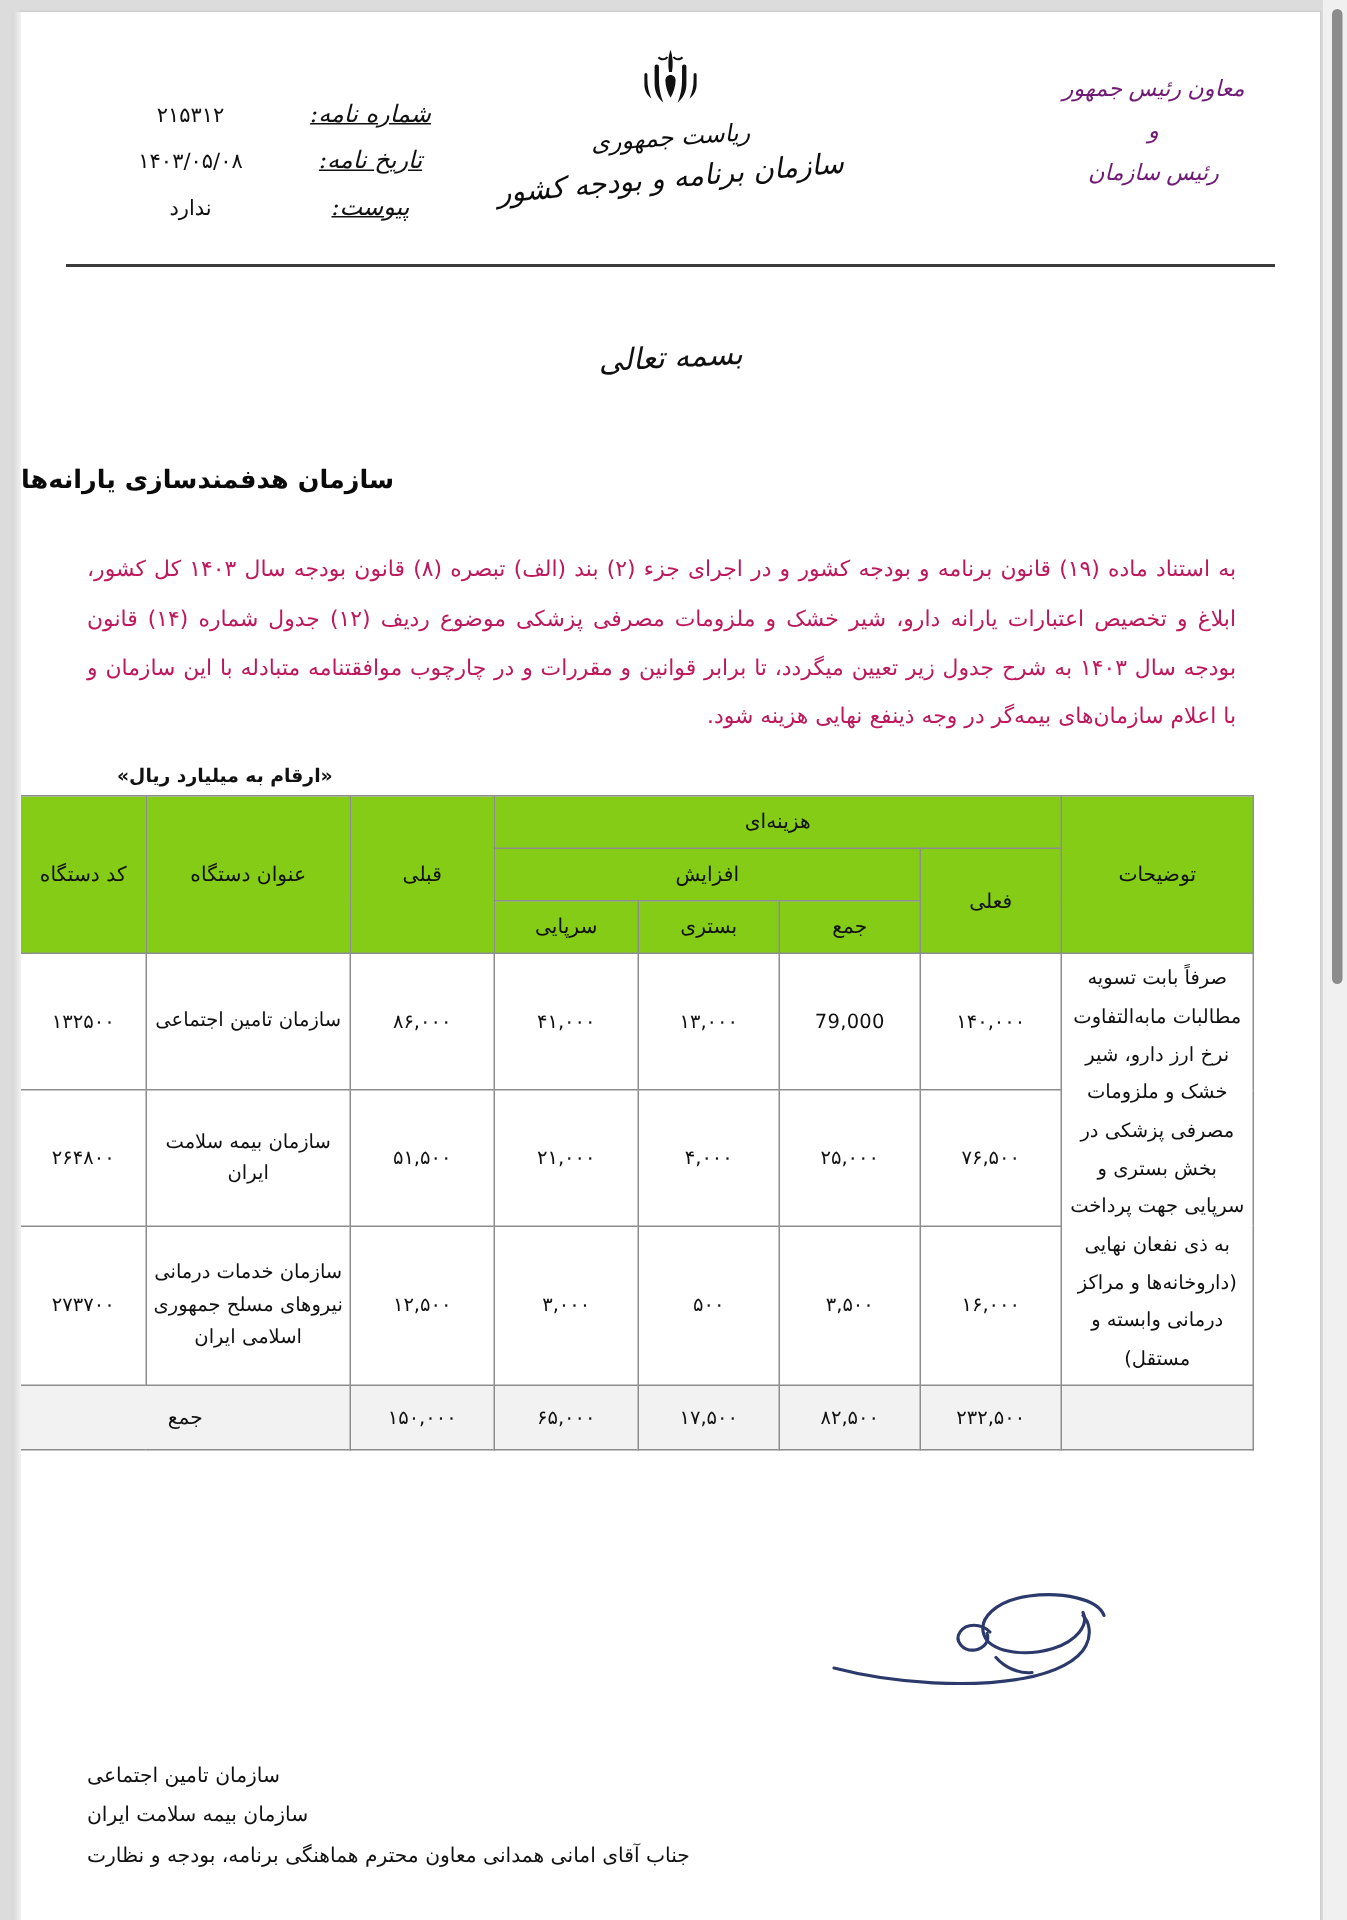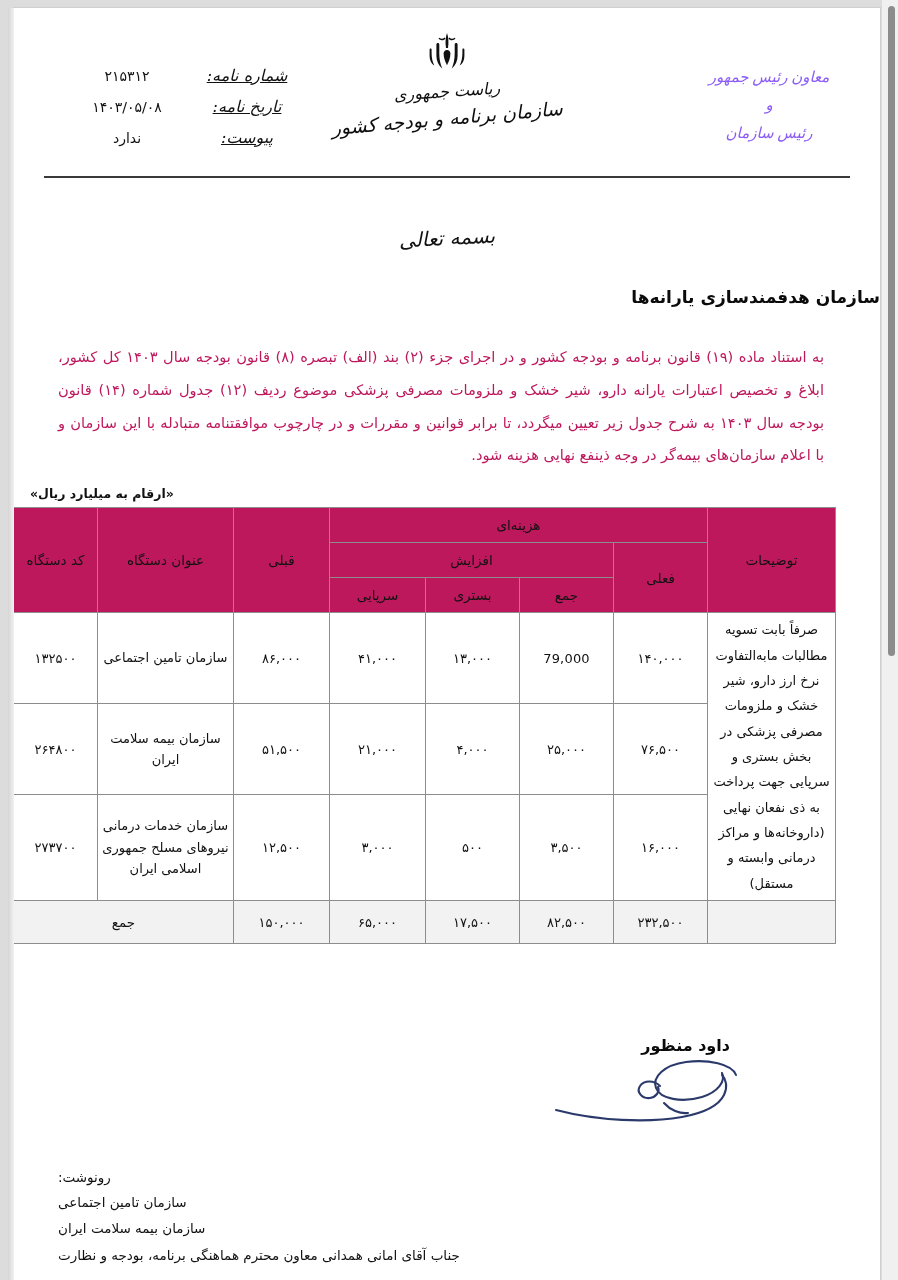--- a/index.html
+++ b/index.html
@@ -51,29 +51,29 @@
     border-radius: 4px;
   }
 
   
   .header {
     position: relative;
     height: 176px;
   }
   .hdr-right {
     position: absolute;
-    top: 56px;
+    top: 38px;
     right: 26px;
     width: 170px;
     text-align: center;
     font-size: 15px;
     line-height: 1.85;
-    color: #8b5cf6;
+    color: #701a75;
     font-style: italic;
-    font-family: Liberation Serif, serif;
+    font-family: Liberation Sans, sans-serif;
   }
   .hdr-center {
     position: absolute;
     top: 22px;
     left: 0; right: 0;
     margin: 0 auto;
     width: 320px;
     text-align: center;
   }
   .emblem {
@@ -137,39 +137,39 @@
   .bismillah {
     text-align: center;
     font-size: 20px;
     font-style: italic;
     color: #111;
     font-family: "DejaVu Serif", "Liberation Serif", serif;
     margin-top: 42px;
     transform: rotate(-3deg);
   }
   .addressee {
-    text-align: right;
+    text-align: left;
     font-size: 17px;
     font-weight: bold;
     color: #0b0b0b;
-    margin-top: 37px;
+    margin-top: 60px;
   }
 
   
   .body-text {
     margin: 34px 56px 0 44px;
     font-size: 14.6px;
     line-height: 2.25;
     text-align: justify;
     text-align-last: right;
     color: #be185d;
   }
   .units-note {
     margin: 14px 0 6px 0;
-    padding-left: 16px;
+    padding-left: 64px;
     text-align: left;
     font-size: 12.5px;
     color: #111;
     font-weight: bold;
     direction: rtl;
   }
 
   
   .table-wrap {
     margin: 0 44px 0 44px;
@@ -183,21 +183,21 @@
   table.budget th,
   table.budget td {
     border: 1px solid #8d8d8d;
     text-align: center;
     vertical-align: middle;
     color: #111;
     font-size: 13px;
     padding: 4px 2px;
   }
   table.budget thead th {
-    background: #be185d;
+    background: #84cc16;
     font-weight: normal;
     font-size: 13.5px;
     height: 26px;
   }
   .col-code   { width: 84px; }
   .col-org    { width: 136px; }
   .col-prev   { width: 96px; }
   .col-out    { width: 96px; }
   .col-inp    { width: 94px; }
   .col-sum    { width: 94px; }
@@ -378,33 +378,31 @@
             <td class="num">۱۷,۵۰۰</td>
             <td class="num">۶۵,۰۰۰</td>
             <td class="num">۱۵۰,۰۰۰</td>
             <td class="total-label" colspan="2">جمع</td>
           </tr>
         </tbody>
       </table>
     </div>
 
     <div class="signature-block">
-      <div class="sig-name">داود منظور</div>
       <svg class="sig-mark" width="230" height="78" viewBox="0 0 230 78" aria-hidden="true">
         <g fill="none" stroke="#2b3a6b" stroke-width="2.1" stroke-linecap="round">
           <path d="M200 22 C196 11 172 6 150 9 C128 12 116 24 120 35 C124 46 146 50 166 44 C182 39 190 28 186 20"></path>
           <path d="M124 33 C118 27 108 27 104 33 C100 39 106 46 114 45 C120 44 124 39 122 34"></path>
           <path d="M186 22 C190 26 192 34 188 42 C183 52 168 60 146 64 C112 70 62 68 20 57"></path>
           <path d="M128 50 C134 57 144 61 152 60"></path>
         </g>
       </svg>
     </div>
 
     <div class="cc-block">
-      <div class="cc-title">رونوشت:</div>
       <div class="cc-item">سازمان تامین اجتماعی</div>
       <div class="cc-item">سازمان بیمه سلامت ایران</div>
       <div class="cc-item">جناب آقای امانی همدانی معاون  محترم هماهنگی برنامه، بودجه و نظارت</div>
     </div>
 
   </div>
 
   <div id="scrollbar-track">
     <div id="scrollbar-thumb"></div>
   </div>

